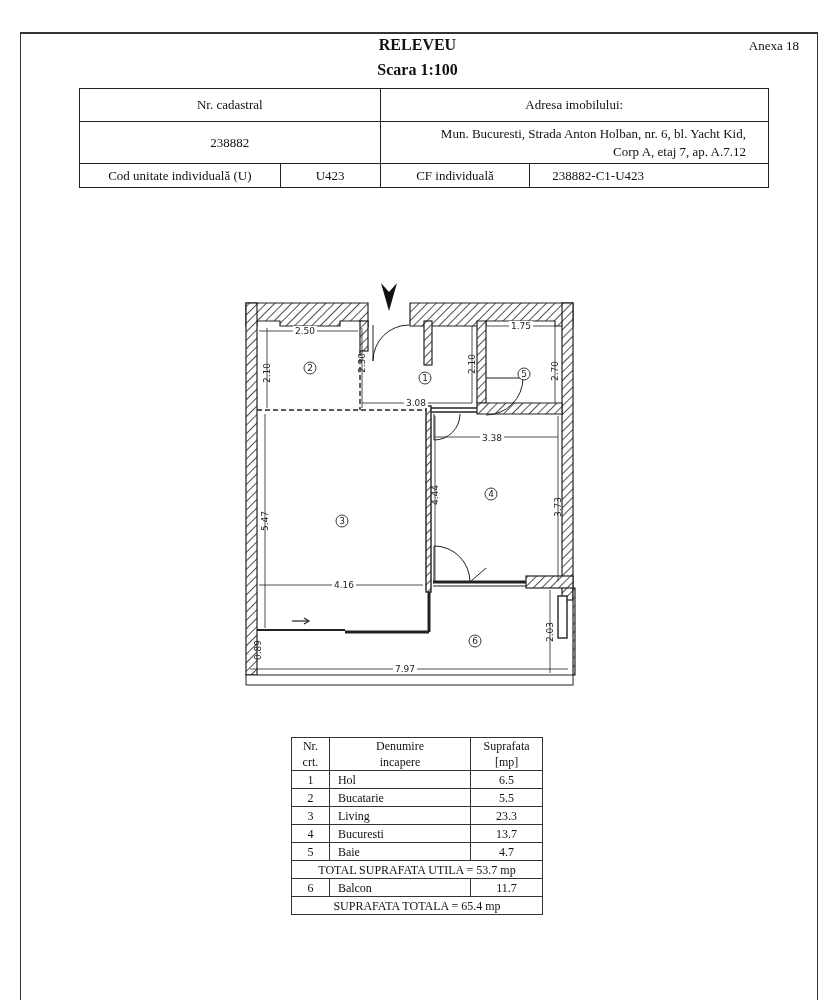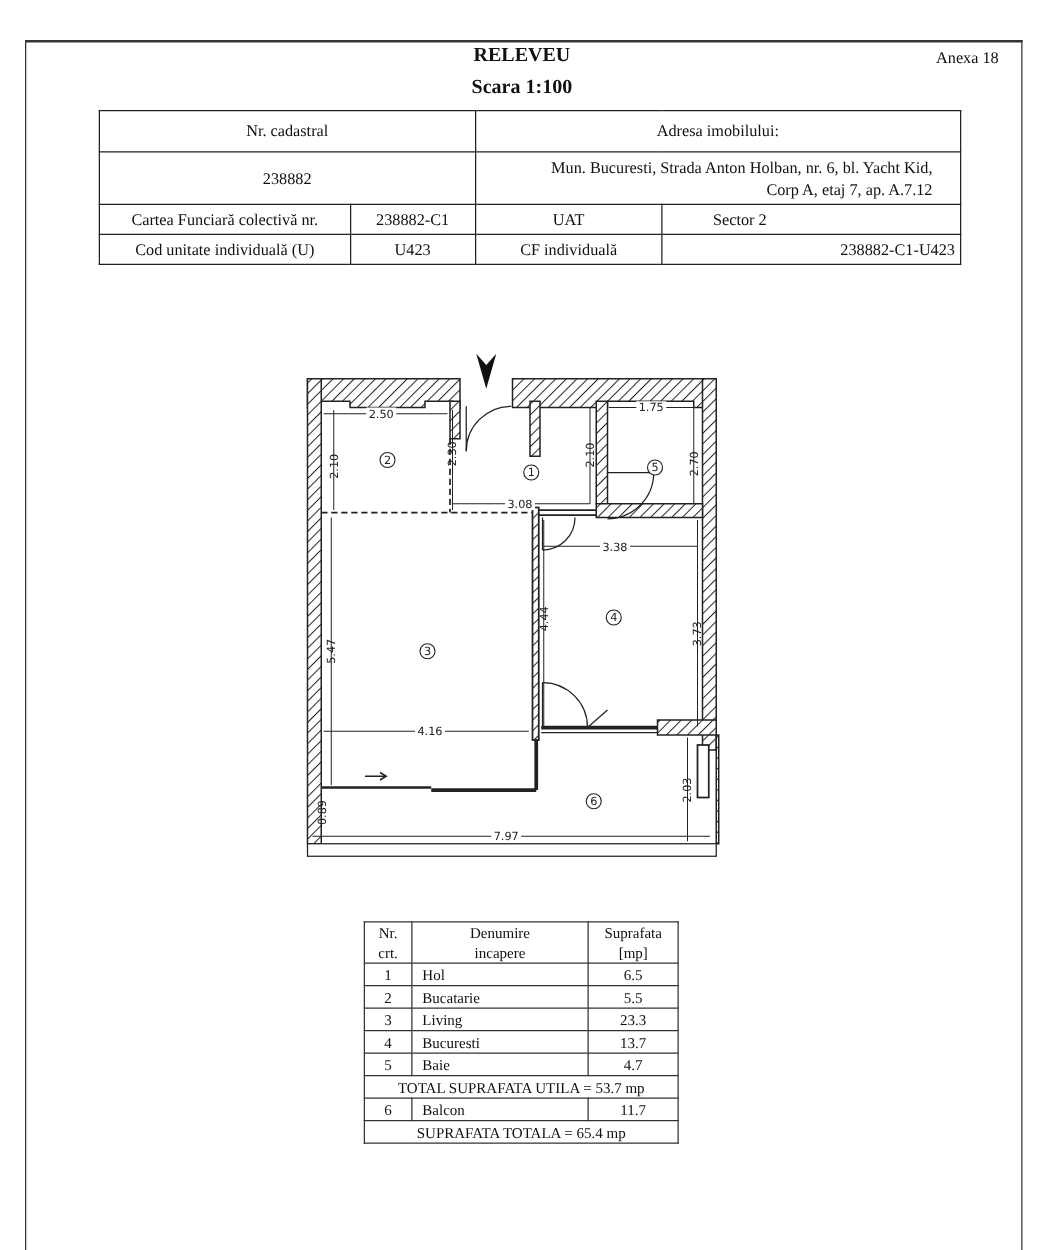--- a/index.html
+++ b/index.html
@@ -40,30 +40,24 @@
     <td colspan="2">Adresa imobilului:</td>
   </tr>
   <tr style="height:42px">
     <td colspan="2">238882</td>
     <td colspan="2" style="text-align:right;padding-right:22px;line-height:18px;">
       <div>Mun. Bucuresti, Strada Anton Holban, nr. 6, bl. Yacht Kid,</div>
       <div>Corp A, etaj 7, ap. A.7.12</div>
     </td>
   </tr>
   <tr style="height:24px">
-    <td>Cartea Funciară colectivă nr.</td>
-    <td>238882-C1</td>
-    <td>UAT</td>
-    <td style="text-align:left;padding-left:40px;">Sector 2</td>
-  </tr>
-  <tr style="height:24px">
     <td>Cod unitate individuală (U)</td>
     <td>U423</td>
     <td>CF individuală</td>
-    <td style="text-align:right;padding-left:22px;margin-top:42px;">238882-C1-U423</td>
+    <td style="text-align:left;padding-left:22px;margin-top:42px;">238882-C1-U423</td>
   </tr>
 </tbody>
   </table>
 
 <svg class="plan" width="340" height="410" viewBox="0 0 340 410" font-family="DejaVu Sans, sans-serif" font-size="9">
   <defs>
     <pattern id="hatch" width="6" height="6" patternUnits="userSpaceOnUse" patternTransform="rotate(45)">
       <rect width="6" height="6" fill="#fff"></rect>
       <line x1="0" y1="0" x2="0" y2="6" stroke="#222" stroke-width="1.6"></line>
     </pattern>

